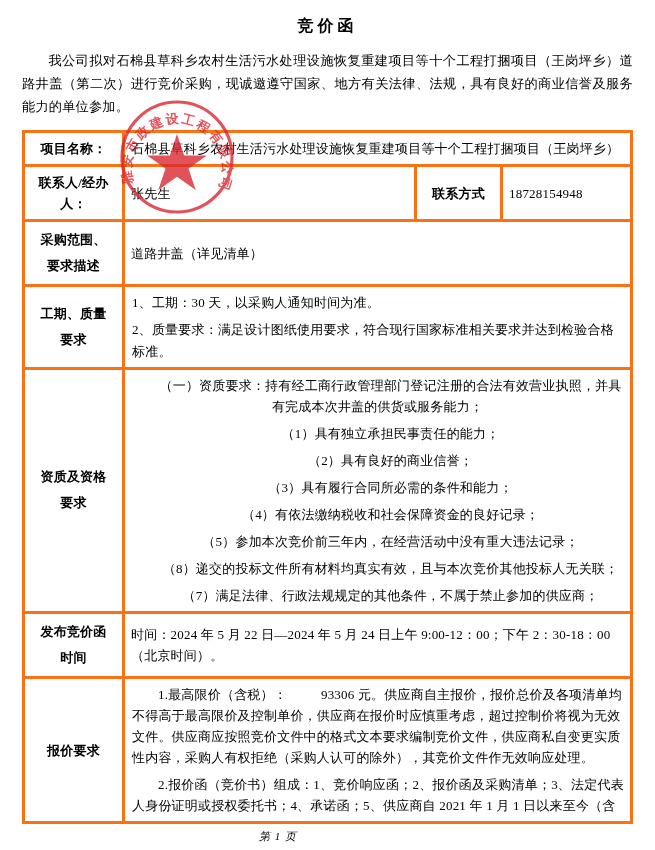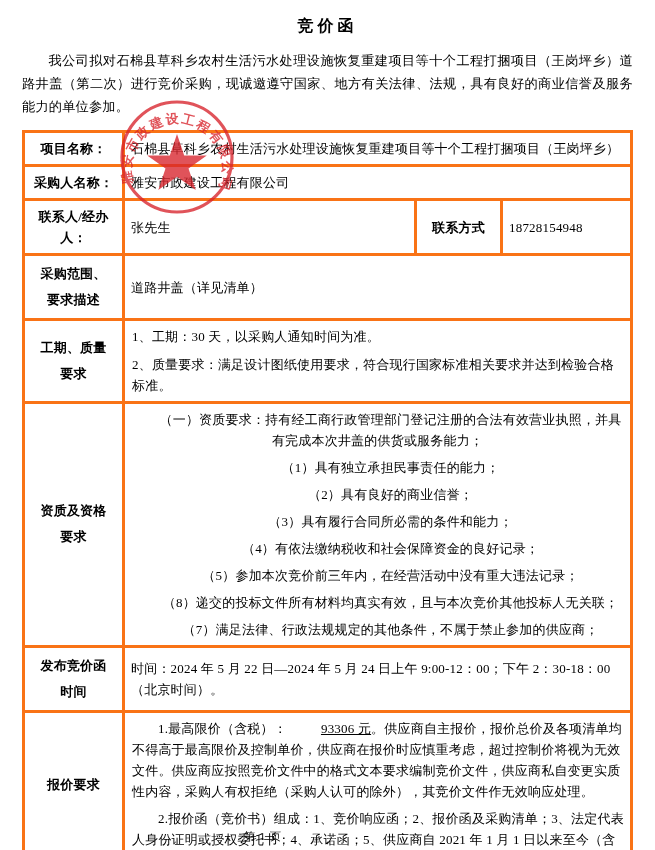--- a/index.html
+++ b/index.html
@@ -80,31 +80,31 @@
   }
   .list-item {
     text-indent: 2em;
     margin-top: 6px;
     text-align: center;
   }
   .list-item:first-child {
     margin-top: 0;
   }
   .uline {
-    text-decoration: underline;
     padding-left: 34px;
   }
   .footer {
     position: absolute;
     bottom: 6px;
-    left: 0;
+    left: 15px;
     width: 526px;
     text-align: center;
     font-size: 11px;
     letter-spacing: 1px;
+    font-style: italic;
   }
   
   .seal {
     position: absolute;
     left: 118px;
     top: 98px;
     width: 118px;
     height: 118px;
     pointer-events: none;
     z-index: 5;
@@ -132,24 +132,20 @@
       <col style="width:86px">
       <col style="width:130px">
     </colgroup>
     <tbody>
 
       <tr>
         <td class="label">项目名称：</td>
         <td class="val" colspan="3">石棉县草科乡农村生活污水处理设施恢复重建项目等十个工程打捆项目（王岗坪乡）</td>
       </tr>
 
-      <tr>
-        <td class="label">采购人名称：</td>
-        <td class="val" colspan="3">雅安市政建设工程有限公司</td>
-      </tr>
 
       <tr>
         <td class="label">联系人/经办人：</td>
         <td class="val">张先生</td>
         <td class="mid-label">联系方式</td>
         <td class="val">18728154948</td>
       </tr>
 
 
       <tr style="height:52px">

